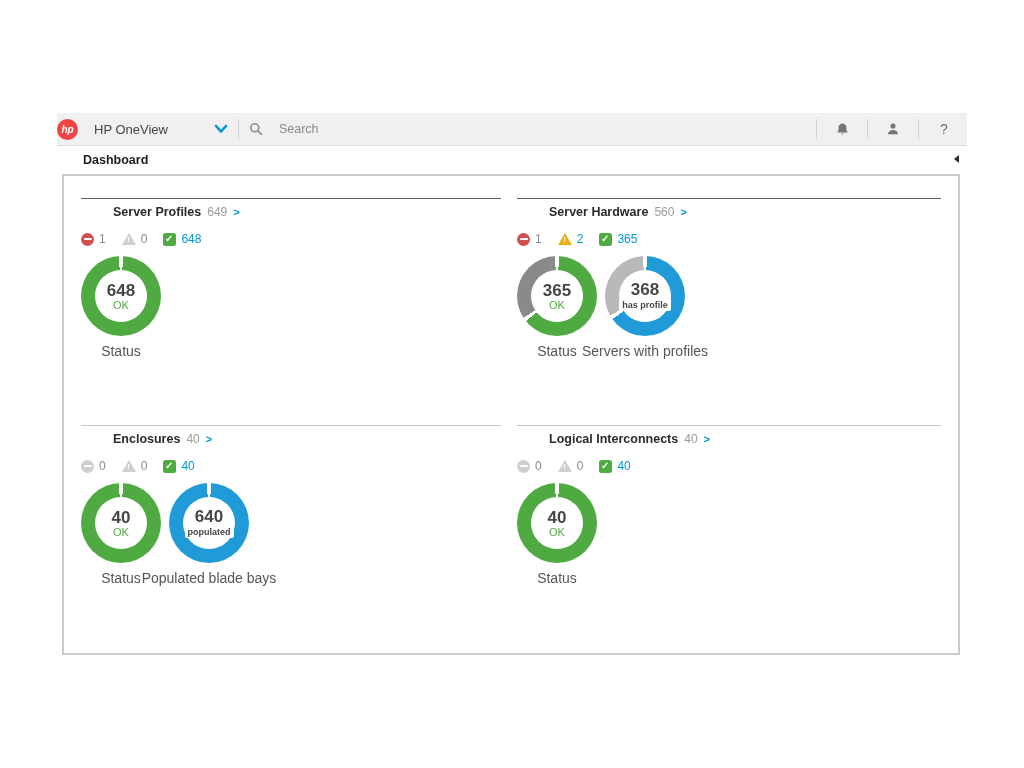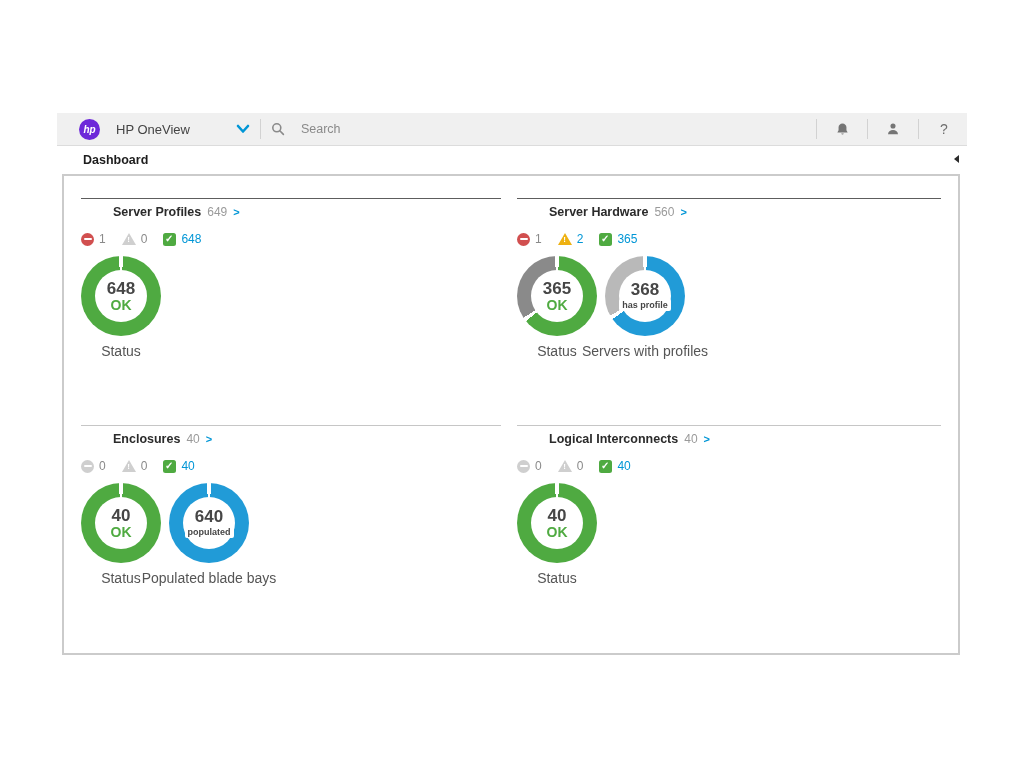--- a/index.html
+++ b/index.html
@@ -2,23 +2,23 @@
 <html><head>
 <meta charset="utf-8">
 <style>
   * { margin:0; padding:0; box-sizing:border-box; }
   html,body { width:1024px; height:768px; background:#ffffff;
     font-family:"Liberation Sans", sans-serif; overflow:hidden; }
 
   
   .header-bar { position:absolute; left:57px; top:113px; width:910px; height:33px;
     background:#f0f0f0; border-bottom:1px solid #dcdcdc; display:flex; align-items:center; }
-  .hp-logo { width:21px; height:21px; border-radius:50%; background:#6d28d9; color:#fff;
+  .hp-logo { width:21px; height:21px; border-radius:50%; background:#ef4444; color:#fff;
     font-size:10px; font-weight:bold; font-style:italic; display:flex; align-items:center;
-    justify-content:center; margin-left:22px; }
+    justify-content:center; margin-left:0; }
   .app-name { font-size:13px; color:#444; margin-left:16px; }
   .chevron { margin-left:46px; display:flex; align-items:center; }
   .vdiv { width:1px; height:20px; background:#d2d2d2; margin:0 10px; }
   .search-wrap { display:flex; align-items:center; gap:16px; flex:1; }
   .search-input { border:none; background:transparent; outline:none; font-size:12.5px;
     color:#666; width:300px; font-family:"Liberation Sans", sans-serif; }
   .search-input::placeholder { color:#8a8a8a; }
   .hdr-right { display:flex; align-items:center; margin-right:8px; }
   .hdr-icon { width:30px; display:flex; align-items:center; justify-content:center; cursor:pointer; }
   .help-q { font-size:14px; color:#6f6f6f; }
@@ -67,21 +67,21 @@
     font-size:10px; font-weight:bold; }
 
   
   .donut-row { display:flex; margin-top:10px; gap:8px; }
   .donut-block { display:flex; flex-direction:column; align-items:center; width:80px; }
   .donut { position:relative; width:80px; height:80px; border-radius:50%; }
   .donut-hole { position:absolute; left:14px; top:14px; width:52px; height:52px;
     border-radius:50%; background:#fff; display:flex; flex-direction:column;
     align-items:center; justify-content:center; }
   .donut-num { font-size:17px; font-weight:bold; color:#464646; line-height:1; }
-  .donut-sub-ok { font-size:14px; font-weight:bold; color:#4faa41; margin-top:0; }
+  .donut-sub-ok { font-size:11px; font-weight:normal; color:#4faa41; margin-top:0; }
   .donut-sub-pill { font-size:9px; font-weight:bold; color:#464646; background:#fff;
     padding:1px 3px; border-radius:2px; margin-top:1px; white-space:nowrap; z-index:2; }
   .donut-label { font-size:14px; color:#555; margin-top:7px; white-space:nowrap; }
 </style>
 </head>
 <body>
 
 <div class="header-bar">
   <div class="hp-logo">hp</div>
   <span class="app-name">HP OneView</span>

